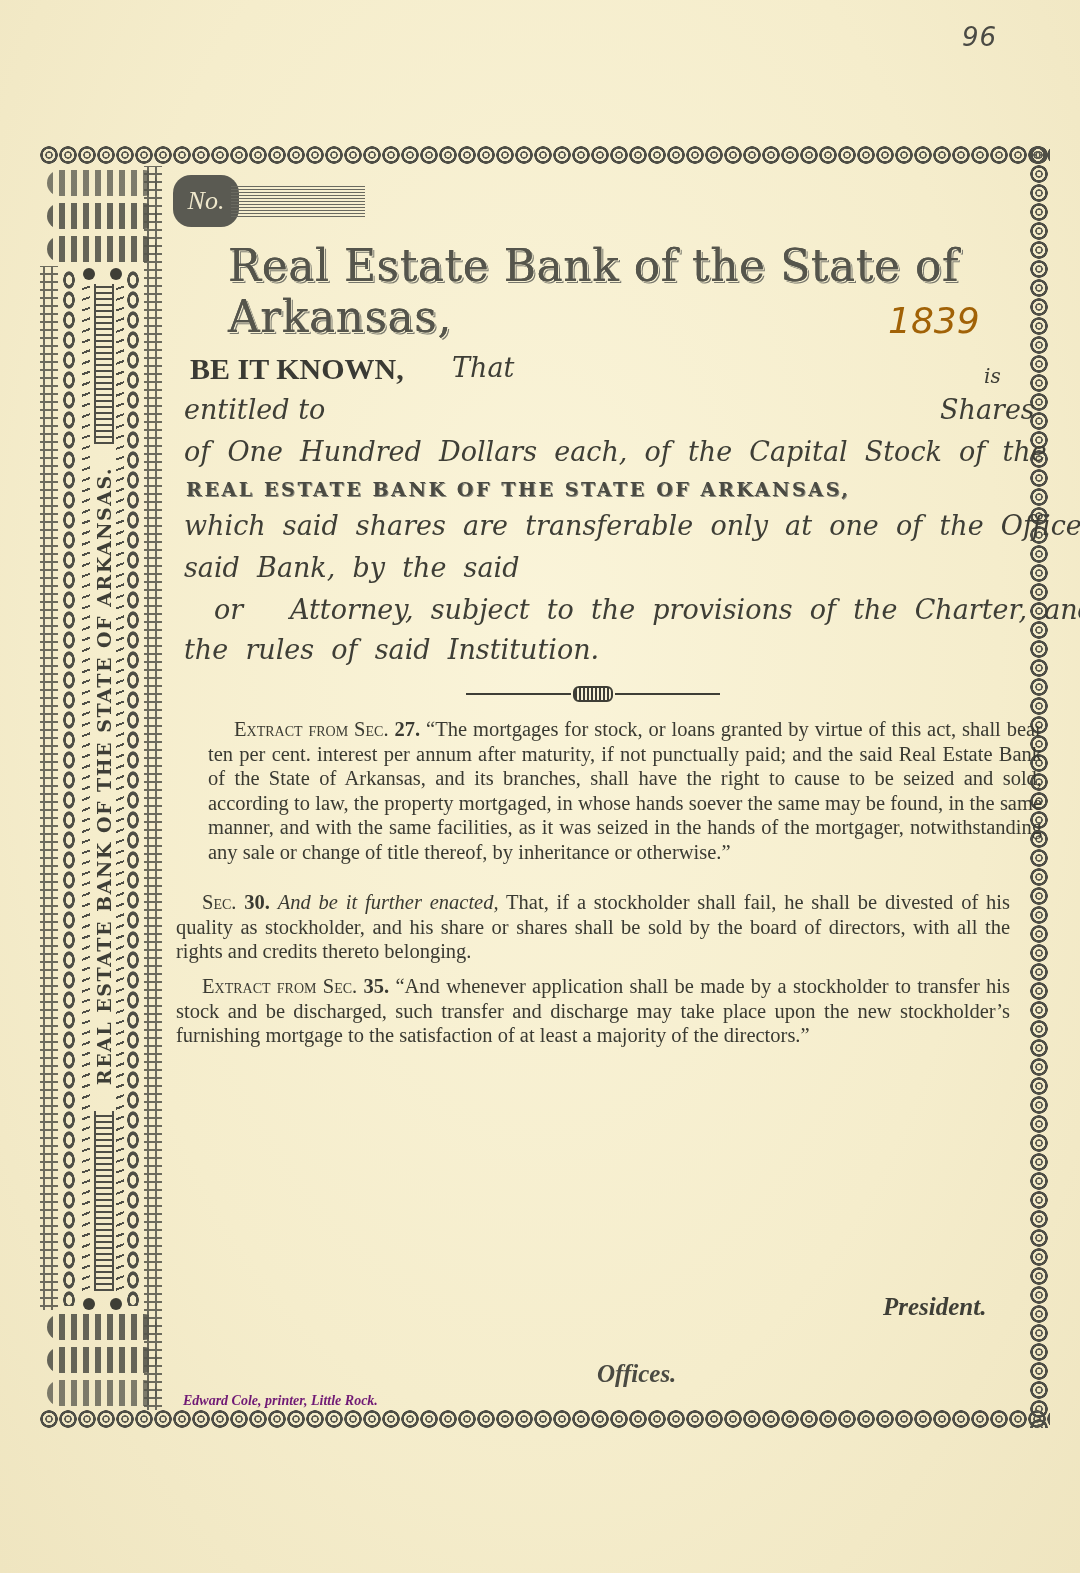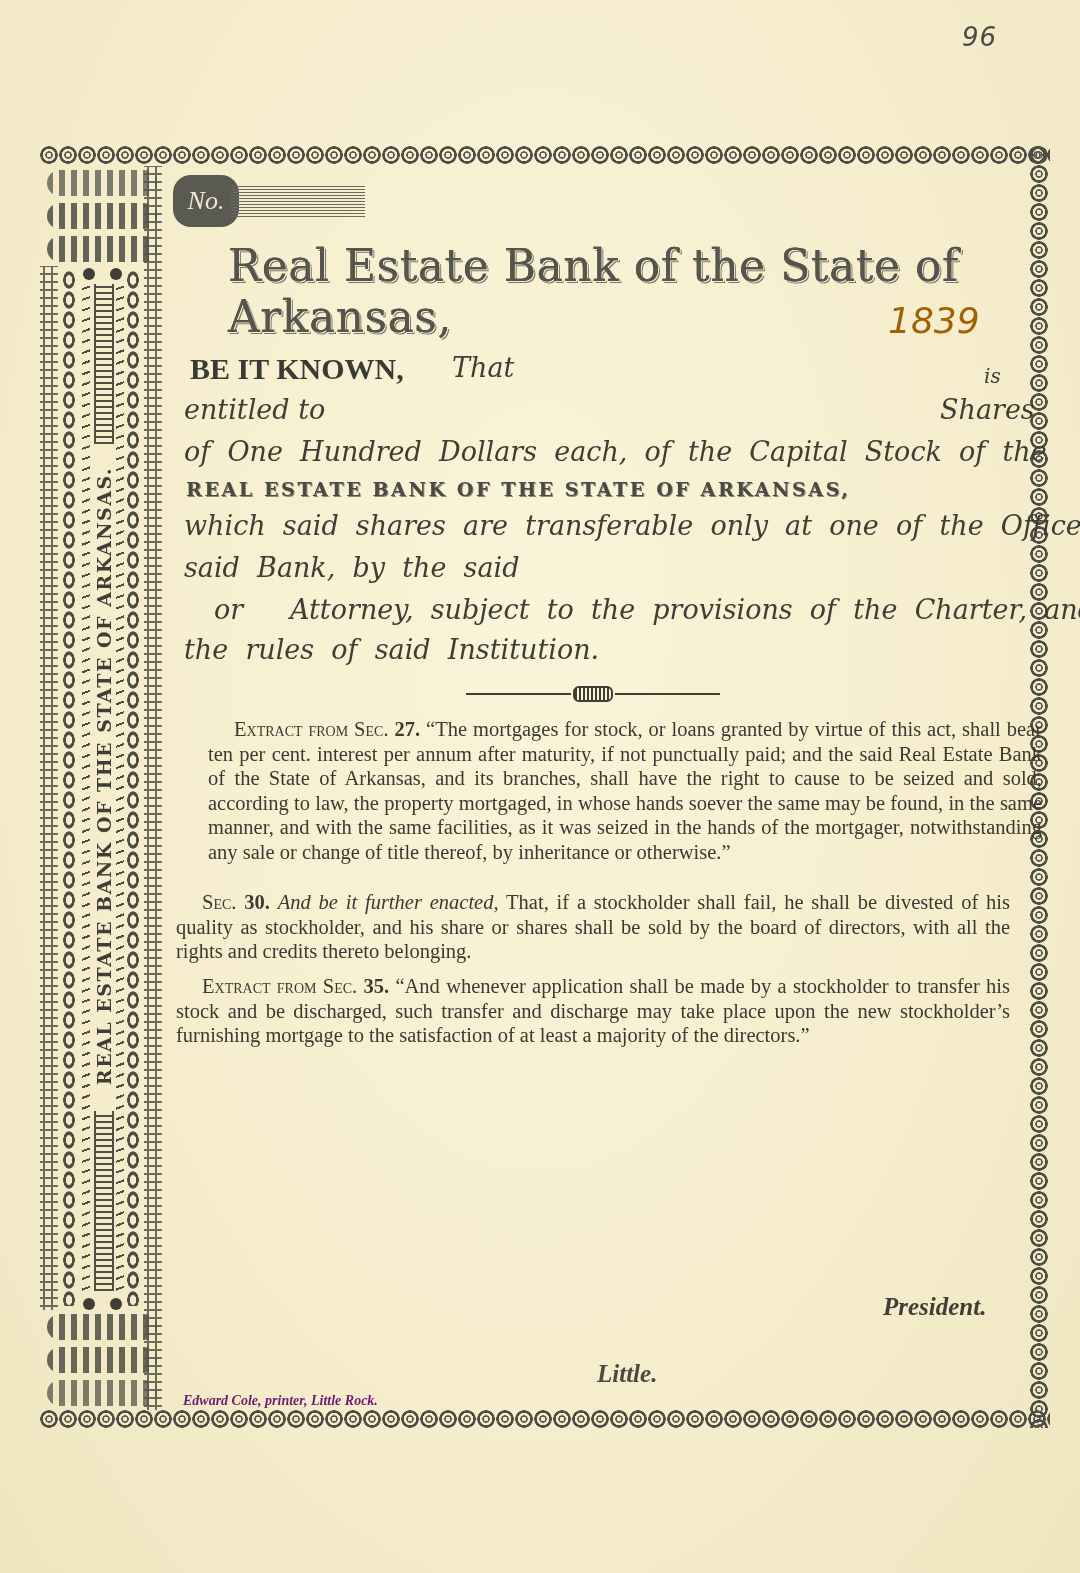--- a/index.html
+++ b/index.html
@@ -227,14 +227,14 @@
   <span>That, if a stockholder shall fail, he shall be divested of his quality as stockholder, and his share or shares shall be sold by the board of directors, with all the rights and credits thereto belonging.</span>
 </div>
 
 <div class="extract" style="top:974px; text-indent:26px;">
   <span class="lead">Extract from Sec.</span>
   <span class="num">35.</span>
   <span>“And whenever application shall be made by a stockholder to transfer his stock and be discharged, such transfer and discharge may take place upon the new stockholder’s furnishing mortgage to the satisfaction of at least a majority of the directors.”</span>
 </div>
 
 <div class="president">President.</div>
-<div class="cashier">Little.</div>
+<div class="cashier">Offices.</div>
 <div class="printer">Edward Cole, printer, Little Rock.</div>
 
 </body></html>

